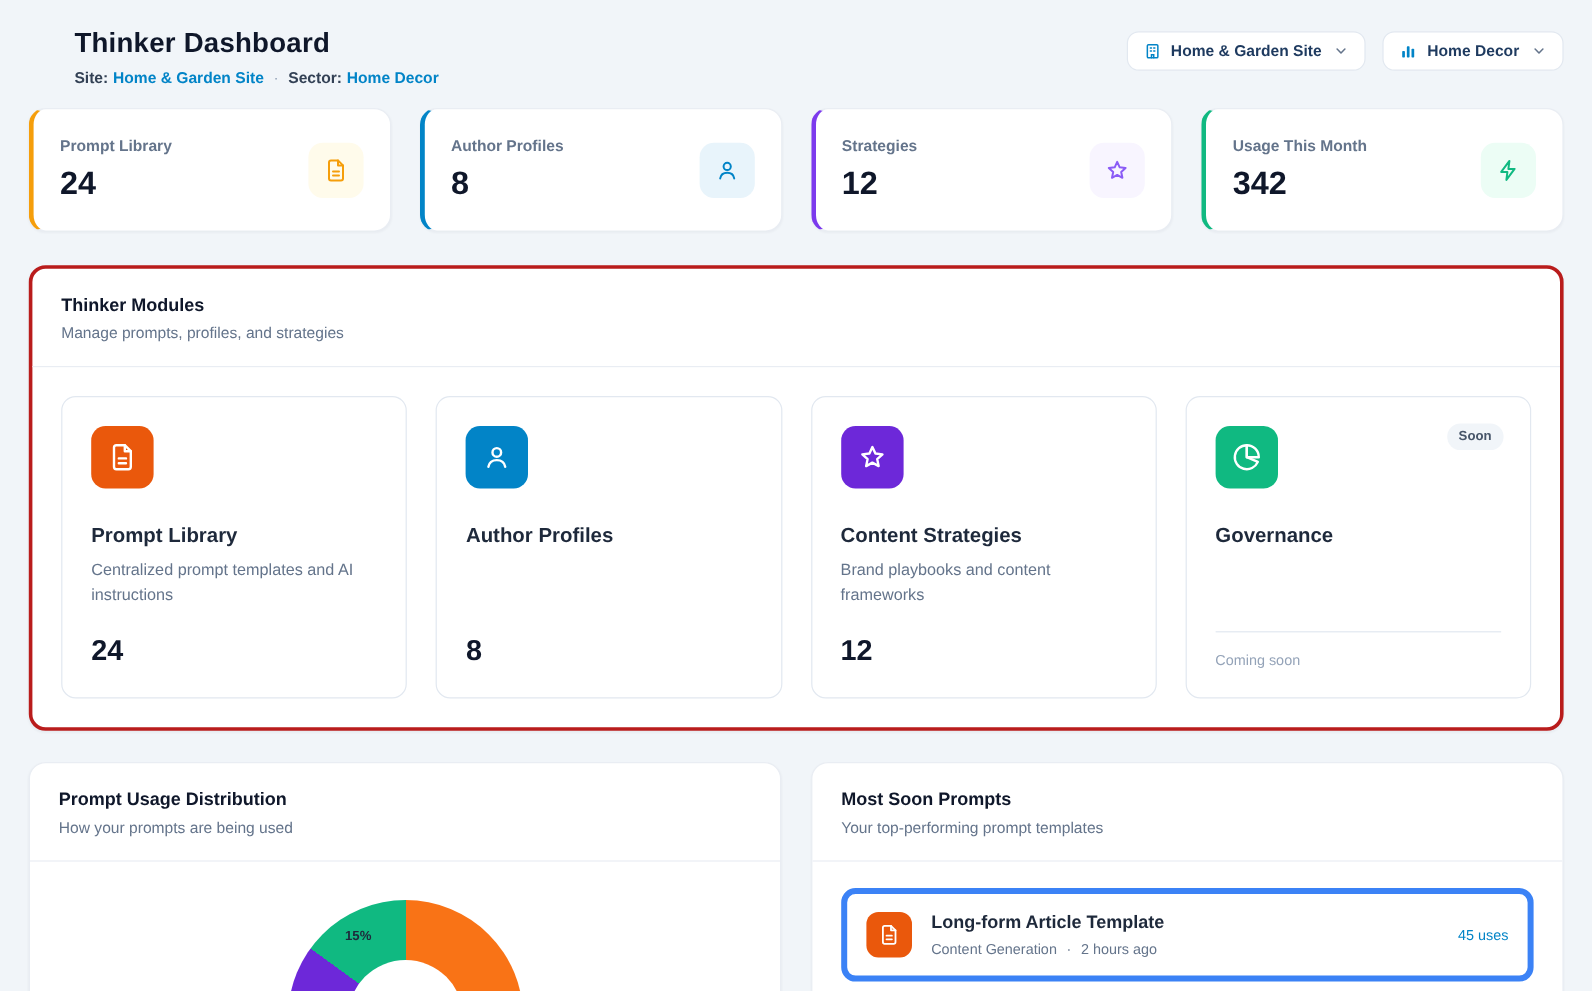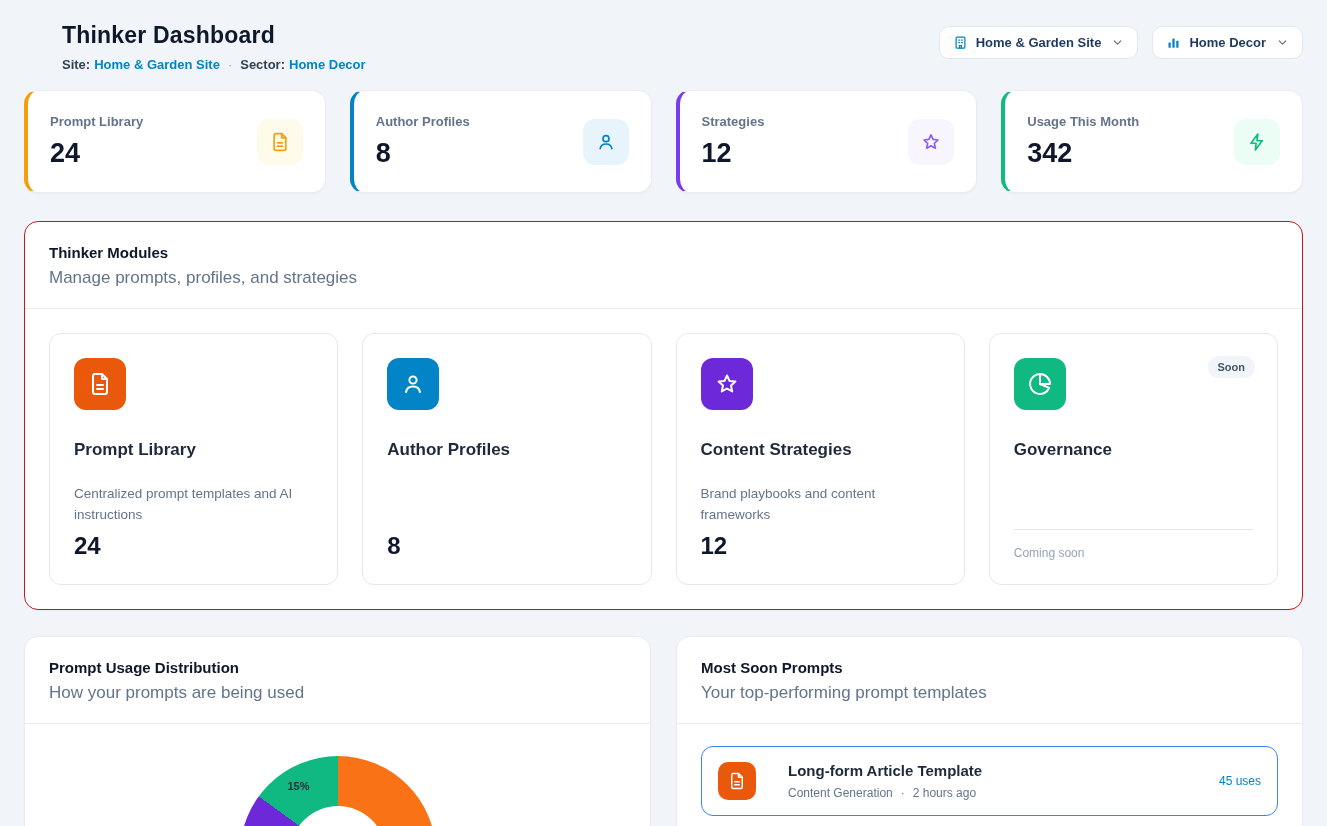--- a/index.html
+++ b/index.html
@@ -40,38 +40,38 @@
   .stat-label { font-size: 13px; color: #64748b; font-weight: 600; }
   .stat-value { font-size: 27px; font-weight: 800; margin-top: 9px; color: #0f172a; }
   .stat-icon { width: 46px; height: 46px; border-radius: 12px; display: flex; align-items: center; justify-content: center; }
   .tint-orange { background: #fffbeb; color: #f59e0b; }
   .tint-blue   { background: #e8f4fb; color: #0284c7; }
   .tint-purple { background: #f8f5ff; color: #8b5cf6; }
   .tint-green  { background: #ecfdf5; color: #10b981; }
 
   
   .modules-card {
-    background: #fff; border: 1px solid #b91c1c; border-radius: 14px;
+    background: #fff; border: 3px solid #b91c1c; border-radius: 14px;
     margin-bottom: 26px; box-shadow: 0 1px 2px rgba(15,23,42,.04);
   }
   .section-head { padding: 22px 24px 20px; }
   .section-title { font-size: 15px; font-weight: 700; color: #0f172a; }
-  .section-sub { font-size: 17px; color: #64748b; margin-top: 7px; }
+  .section-sub { font-size: 13px; color: #64748b; margin-top: 7px; }
   .divider { border-bottom: 1px solid #e9edf3; }
   .modules-grid { display: grid; grid-template-columns: repeat(4, 1fr); gap: 24px; padding: 24px; }
   .module-card {
     position: relative; background: #fff; border: 1px solid #e2e8f0; border-radius: 12px;
     padding: 24px; min-height: 252px; display: flex; flex-direction: column; cursor: pointer;
   }
   .module-icon {
     width: 52px; height: 52px; border-radius: 12px; color: #fff;
     display: flex; align-items: center; justify-content: center;
   }
   .module-title { font-size: 17px; font-weight: 800; margin-top: 30px; color: #1e293b; }
-  .module-desc { font-size: 13.5px; color: #64748b; line-height: 1.55; margin-top: 24px; }
+  .module-desc { font-size: 13.5px; color: #64748b; line-height: 1.55; margin-top: 8px; }
   .module-count { font-size: 24px; font-weight: 800; margin-top: auto; color: #0f172a; }
   .soon-badge {
     position: absolute; top: 22px; right: 22px;
     background: #f1f5f9; color: #475569; font-size: 11px; font-weight: 700;
     padding: 5px 10px; border-radius: 999px;
   }
   .module-footer-divider { margin-top: auto; border-bottom: 1px solid #e2e8f0; }
   .module-footer { font-size: 12px; color: #94a3b8; margin-top: 16px; }
 
   
@@ -89,22 +89,22 @@
     border-radius: 50%; background: #fff;
   }
   .donut-label {
     position: absolute; left: 48px; top: 24px;
     font-size: 11px; font-weight: 700; color: #1e293b;
   }
 
   
   .mu-list { padding: 22px 24px; }
   .mu-item {
-    display: flex; align-items: center; gap: 32px;
-    border: 1px solid #3b82f6; border-radius: 12px; padding: 15px 16px; cursor: pointer;
+    display: flex; align-items: center; gap: 16px;
+    border: 5px solid #3b82f6; border-radius: 12px; padding: 15px 16px; cursor: pointer;
     background: #fff;
   }
   .mu-icon { width: 38px; height: 38px; border-radius: 10px; color: #fff; display: flex; align-items: center; justify-content: center; flex: none; }
   .mu-text { flex: 1; min-width: 0; }
   .mu-title { font-size: 15px; font-weight: 800; color: #1e293b; }
   .mu-meta { display: flex; align-items: center; gap: 8px; font-size: 12px; color: #64748b; margin-top: 7px; }
   .mu-uses { font-size: 12px; font-weight: 400; color: #0284c7; white-space: nowrap; }
 </style>
 </head>
 <body>

